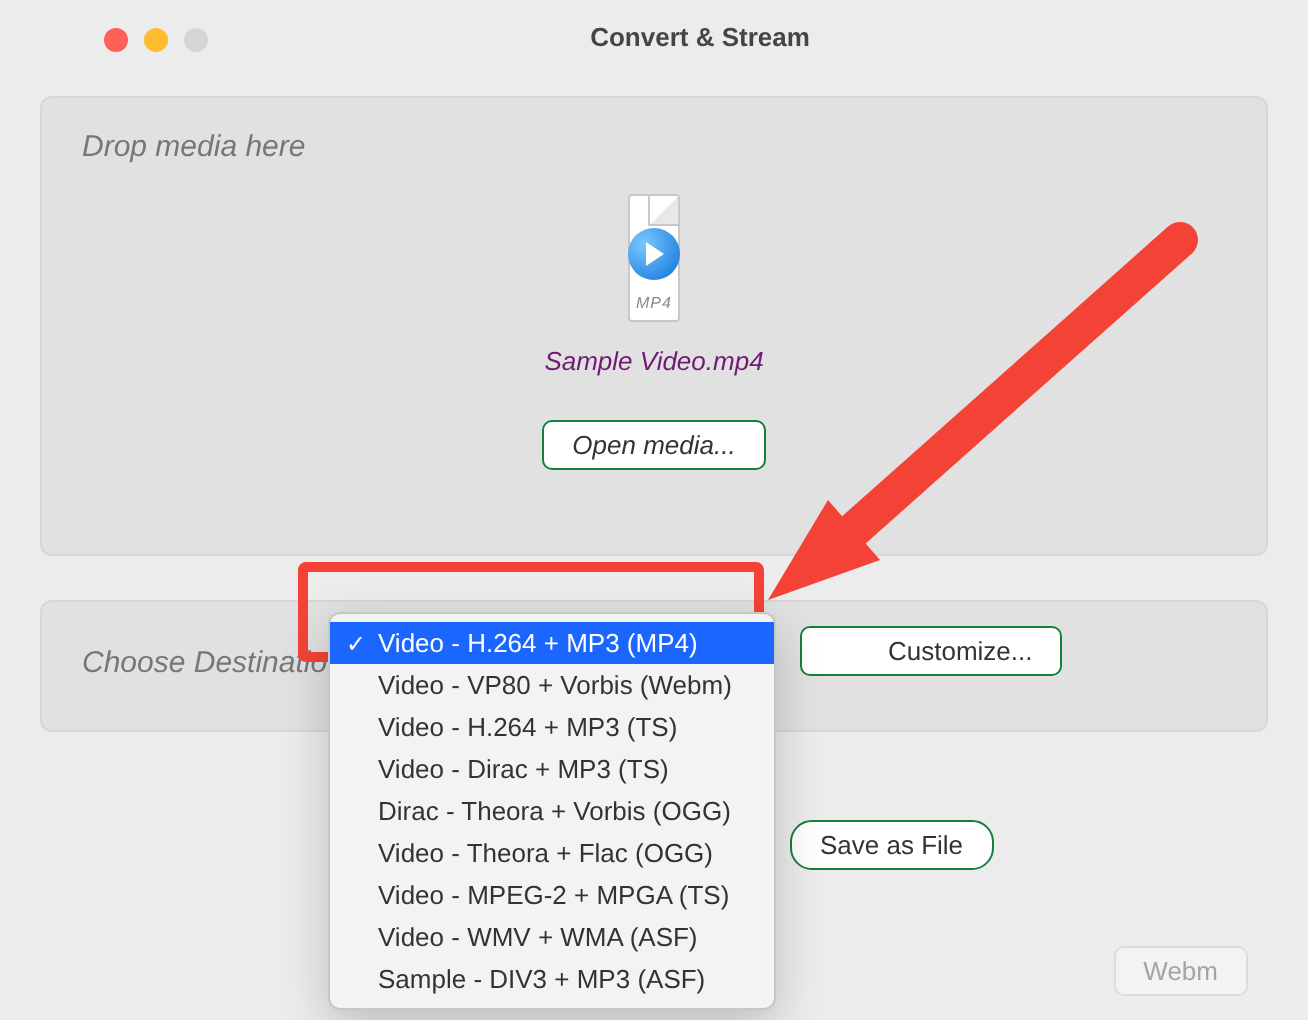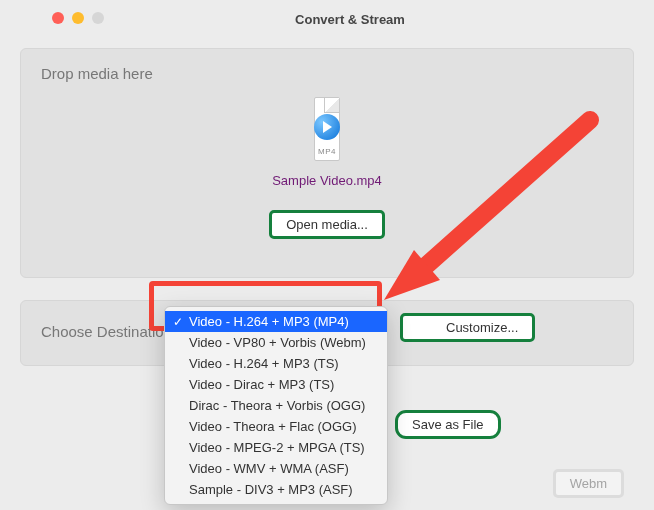--- a/index.html
+++ b/index.html
@@ -1,26 +1,26 @@
 <!DOCTYPE html>
 <html><head>
 <meta charset="utf-8">
 <style>
   * { box-sizing: border-box; margin: 0; padding: 0; font-family: -apple-system, "Helvetica Neue", Arial, sans-serif; }
   html, body { width: 654px; height: 510px; background: #ececec; overflow: hidden; }
 
-  .titlebar { height: 26px; display: flex; align-items: flex-start; padding: 12px 8px; margin-left: 44px; }
+  .titlebar { height: 26px; display: flex; align-items: flex-end; padding: 0 8px; margin-left: 44px; }
   .trafficlights { display: flex; gap: 8px; }
   .tl { width: 12px; height: 12px; border-radius: 50%; }
   .tl.red { background: #ff5f57; }
   .tl.yellow { background: #febc2e; }
   .tl.gray { background: #d6d6d6; }
   .wintitle { flex: 1; text-align: center; font-weight: 600; font-size: 13px; color: #454545; padding-right: 50px; }
 
-  .content { padding: 0 20px; }
+  .content { padding: 0 20px; font-style: italic; }
 
   .panel {
     background: #e1e1e1;
     border: 1px solid #d6d6d6;
     border-radius: 6px;
     padding: 16px 20px;
     margin-top: 22px;
   }
   .panel .panel-title { font-size: 15px; color: #777; }
   .drop-panel { height: 230px; position: relative; }
@@ -35,21 +35,21 @@
     background: radial-gradient(circle at 30% 30%, #7bc7ff, #0a72d8);
   }
   .file-icon .play::after {
     content: ""; position: absolute; left: 9px; top: 7px;
     width: 0; height: 0; border-left: 9px solid #fff; border-top: 6px solid transparent; border-bottom: 6px solid transparent;
   }
   .file-icon .ext { position: absolute; bottom: 4px; left: 0; right: 0; text-align: center; font-size: 8px; color: #8a8a8a; letter-spacing: 0.5px; }
   .file-name { margin-top: 12px; font-size: 13px; color: #701a75; }
 
   .btn {
-    display: inline-block; background: #fff; border: 3px solid #15803d; border-radius: 5px;
+    display: inline-block; background: #fff; border: 1px solid #15803d; border-radius: 5px;
     padding: 4px 14px; font-size: 13px; color: #333; cursor: default;
   }
   .btn.save { background: #f3f3f3; color: #a4a4a4; border-color: #dcdcdc; }
 
   .drop-center .open-btn { margin-top: 22px; }
 
   
   .profile-panel { height: 66px; padding-top: 12px; }
 
   .highlight-box {

